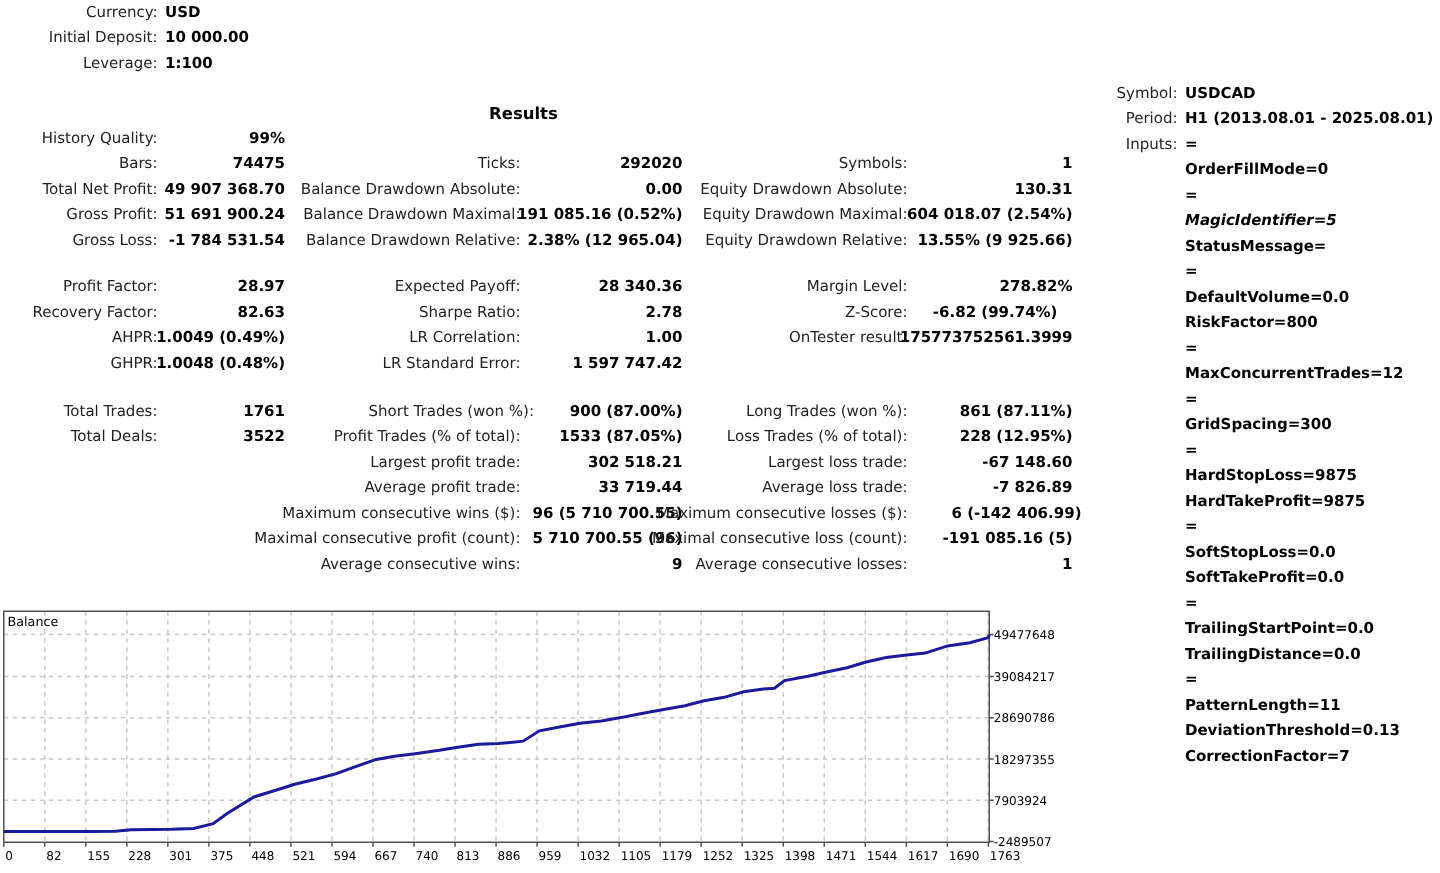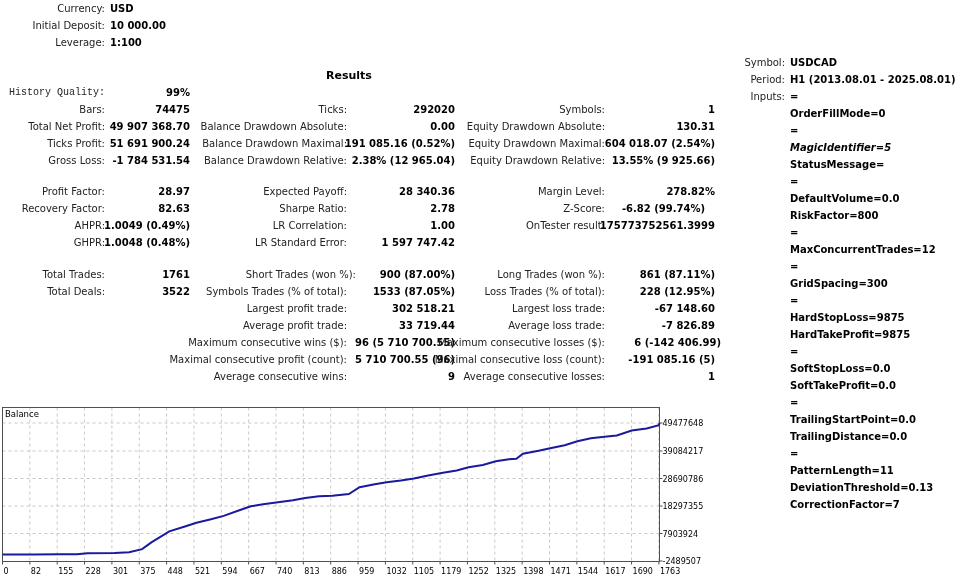--- a/index.html
+++ b/index.html
@@ -20,28 +20,28 @@
   <span class="vall" style="left:110px; top:3px;">USD</span>
   <span class="lbl" style="right:855px; top:20px;">Initial Deposit:</span>
   <span class="vall" style="left:110px; top:20px;">10 000.00</span>
   <span class="lbl" style="right:855px; top:37px;">Leverage:</span>
   <span class="vall" style="left:110px; top:37px;">1:100</span>
 </div>
 
 <div class="title" style="left:326px; top:69px;">Results</div>
 
 <div>
-  <span class="lbl" style="right:855px; top:87px;font-family:Liberation Mono, monospace;">History Quality:</span>
+  <span class="lbl" style="right:855px; top:87px;">History Quality:</span>
   <span class="val" style="right:770px; top:87px;">99%</span>
 
   <span class="lbl" style="right:855px; top:104px;">Bars:</span>
   <span class="val" style="right:770px; top:104px;">74475</span>
   <span class="lbl" style="right:855px; top:121px;">Total Net Profit:</span>
   <span class="val" style="right:770px; top:121px;">49 907 368.70</span>
-  <span class="lbl" style="right:855px; top:138px;">Ticks Profit:</span>
+  <span class="lbl" style="right:855px; top:138px;">Gross Profit:</span>
   <span class="val" style="right:770px; top:138px;">51 691 900.24</span>
   <span class="lbl" style="right:855px; top:155px;">Gross Loss:</span>
   <span class="val" style="right:770px; top:155px;">-1 784 531.54</span>
 
   <span class="lbl" style="right:855px; top:186px;">Profit Factor:</span>
   <span class="val" style="right:770px; top:186px;">28.97</span>
   <span class="lbl" style="right:855px; top:203px;">Recovery Factor:</span>
   <span class="val" style="right:770px; top:203px;">82.63</span>
   <span class="lbl" style="right:855px; top:220px;">AHPR:</span>
   <span class="val" style="right:770px; top:220px;">1.0049 (0.49%)</span>
@@ -68,21 +68,21 @@
   <span class="val" style="right:505px; top:186px;">28 340.36</span>
   <span class="lbl" style="right:613px; top:203px;">Sharpe Ratio:</span>
   <span class="val" style="right:505px; top:203px;">2.78</span>
   <span class="lbl" style="right:613px; top:220px;">LR Correlation:</span>
   <span class="val" style="right:505px; top:220px;">1.00</span>
   <span class="lbl" style="right:613px; top:237px;">LR Standard Error:</span>
   <span class="val" style="right:505px; top:237px;">1 597 747.42</span>
 
   <span class="lbl" style="right:604px; top:269px;">Short Trades (won %):</span>
   <span class="val" style="right:505px; top:269px;">900 (87.00%)</span>
-  <span class="lbl" style="right:613px; top:286px;">Symbols Trades (% of total):</span>
+  <span class="lbl" style="right:613px; top:286px;">Profit Trades (% of total):</span>
   <span class="val" style="right:505px; top:286px;">1533 (87.05%)</span>
   <span class="lbl" style="right:613px; top:303px;">Largest profit trade:</span>
   <span class="val" style="right:505px; top:303px;">302 518.21</span>
   <span class="lbl" style="right:613px; top:320px;">Average profit trade:</span>
   <span class="val" style="right:505px; top:320px;">33 719.44</span>
   <span class="lbl" style="right:613px; top:337px;">Maximum consecutive wins ($):</span>
   <span class="val" style="right:505px; top:337px;">96 (5 710 700.55)</span>
   <span class="lbl" style="right:613px; top:354px;">Maximal consecutive profit (count):</span>
   <span class="val" style="right:505px; top:354px;">5 710 700.55 (96)</span>
   <span class="lbl" style="right:613px; top:371px;">Average consecutive wins:</span>

